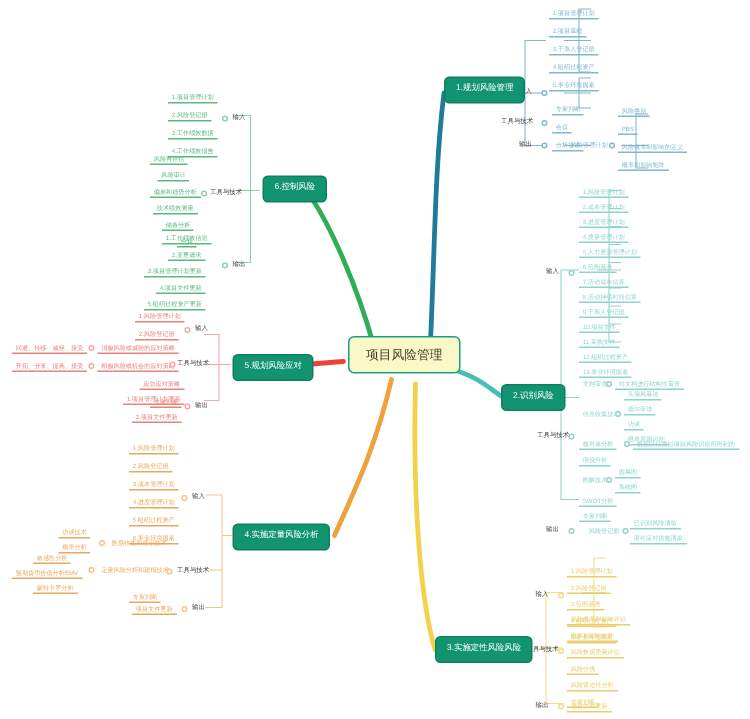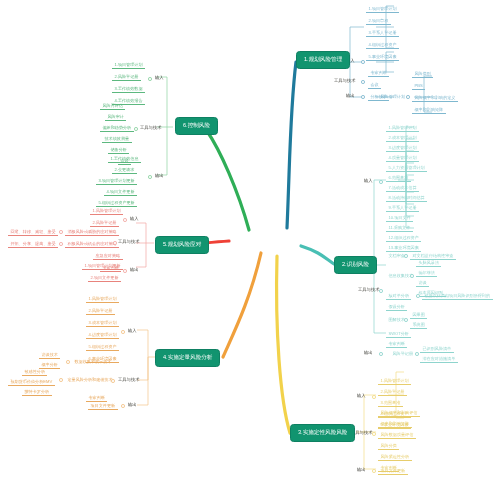--- a/index.html
+++ b/index.html
@@ -86,20 +86,23 @@
   <svg id="edges" viewBox="0 0 500 479" xmlns="http://www.w3.org/2000/svg">
 
     <path d="M287,228 C290,160 290,110 296,62" stroke="#1f7a9c" stroke-width="3.2" fill="none" stroke-linecap="round"></path>
     <path d="M301,246 C320,252 325,258 334,264" stroke="#49bfb4" stroke-width="3.2" fill="none" stroke-linecap="round"></path>
     <path d="M277,256 C275,330 280,400 290,433" stroke="#f2d24b" stroke-width="3.2" fill="none" stroke-linecap="round"></path>
     <path d="M261,253 C250,300 235,330 223,357" stroke="#f0a03c" stroke-width="3.2" fill="none" stroke-linecap="round"></path>
     <path d="M229,241 C215,242 205,243 193,244" stroke="#ef4136" stroke-width="3.2" fill="none" stroke-linecap="round"></path>
     <path d="M249,230 C238,190 220,150 207,131" stroke="#2fae57" stroke-width="3.2" fill="none" stroke-linecap="round"></path>
   </svg>
 
+  <div class="root-node" style="left:232px; top:224px;">
+    <span>项目风险管理</span>
+  </div>
 
   <div class="branch-node" style="left:296px; top:51px;">
     <span>1.规划风险管理</span>
   </div>
   <svg class="sub" style="position:absolute;left:340px;top:0;width:160px;height:130px;">
     <path d="M1,62 L10,62 L10,27 L24,27" stroke="#7fb8cf" stroke-width="0.7" fill="none"></path>
     <path d="M10,62 L10,62 L24,62" stroke="#7fb8cf" stroke-width="0.7" fill="none"></path>
     <path d="M10,62 L10,97 L24,97" stroke="#7fb8cf" stroke-width="0.7" fill="none"></path>
     <path d="M36,27 L46,27 L46,6 L54,6  M46,27 L54,27 M46,27 L46,48 L54,48" stroke="#7fb8cf" stroke-width="0.7" fill="none"></path>
     <path d="M36,62 L46,62 L46,52 L54,52 M46,62 L54,62 M46,62 L46,72 L54,72" stroke="#7fb8cf" stroke-width="0.7" fill="none"></path>

